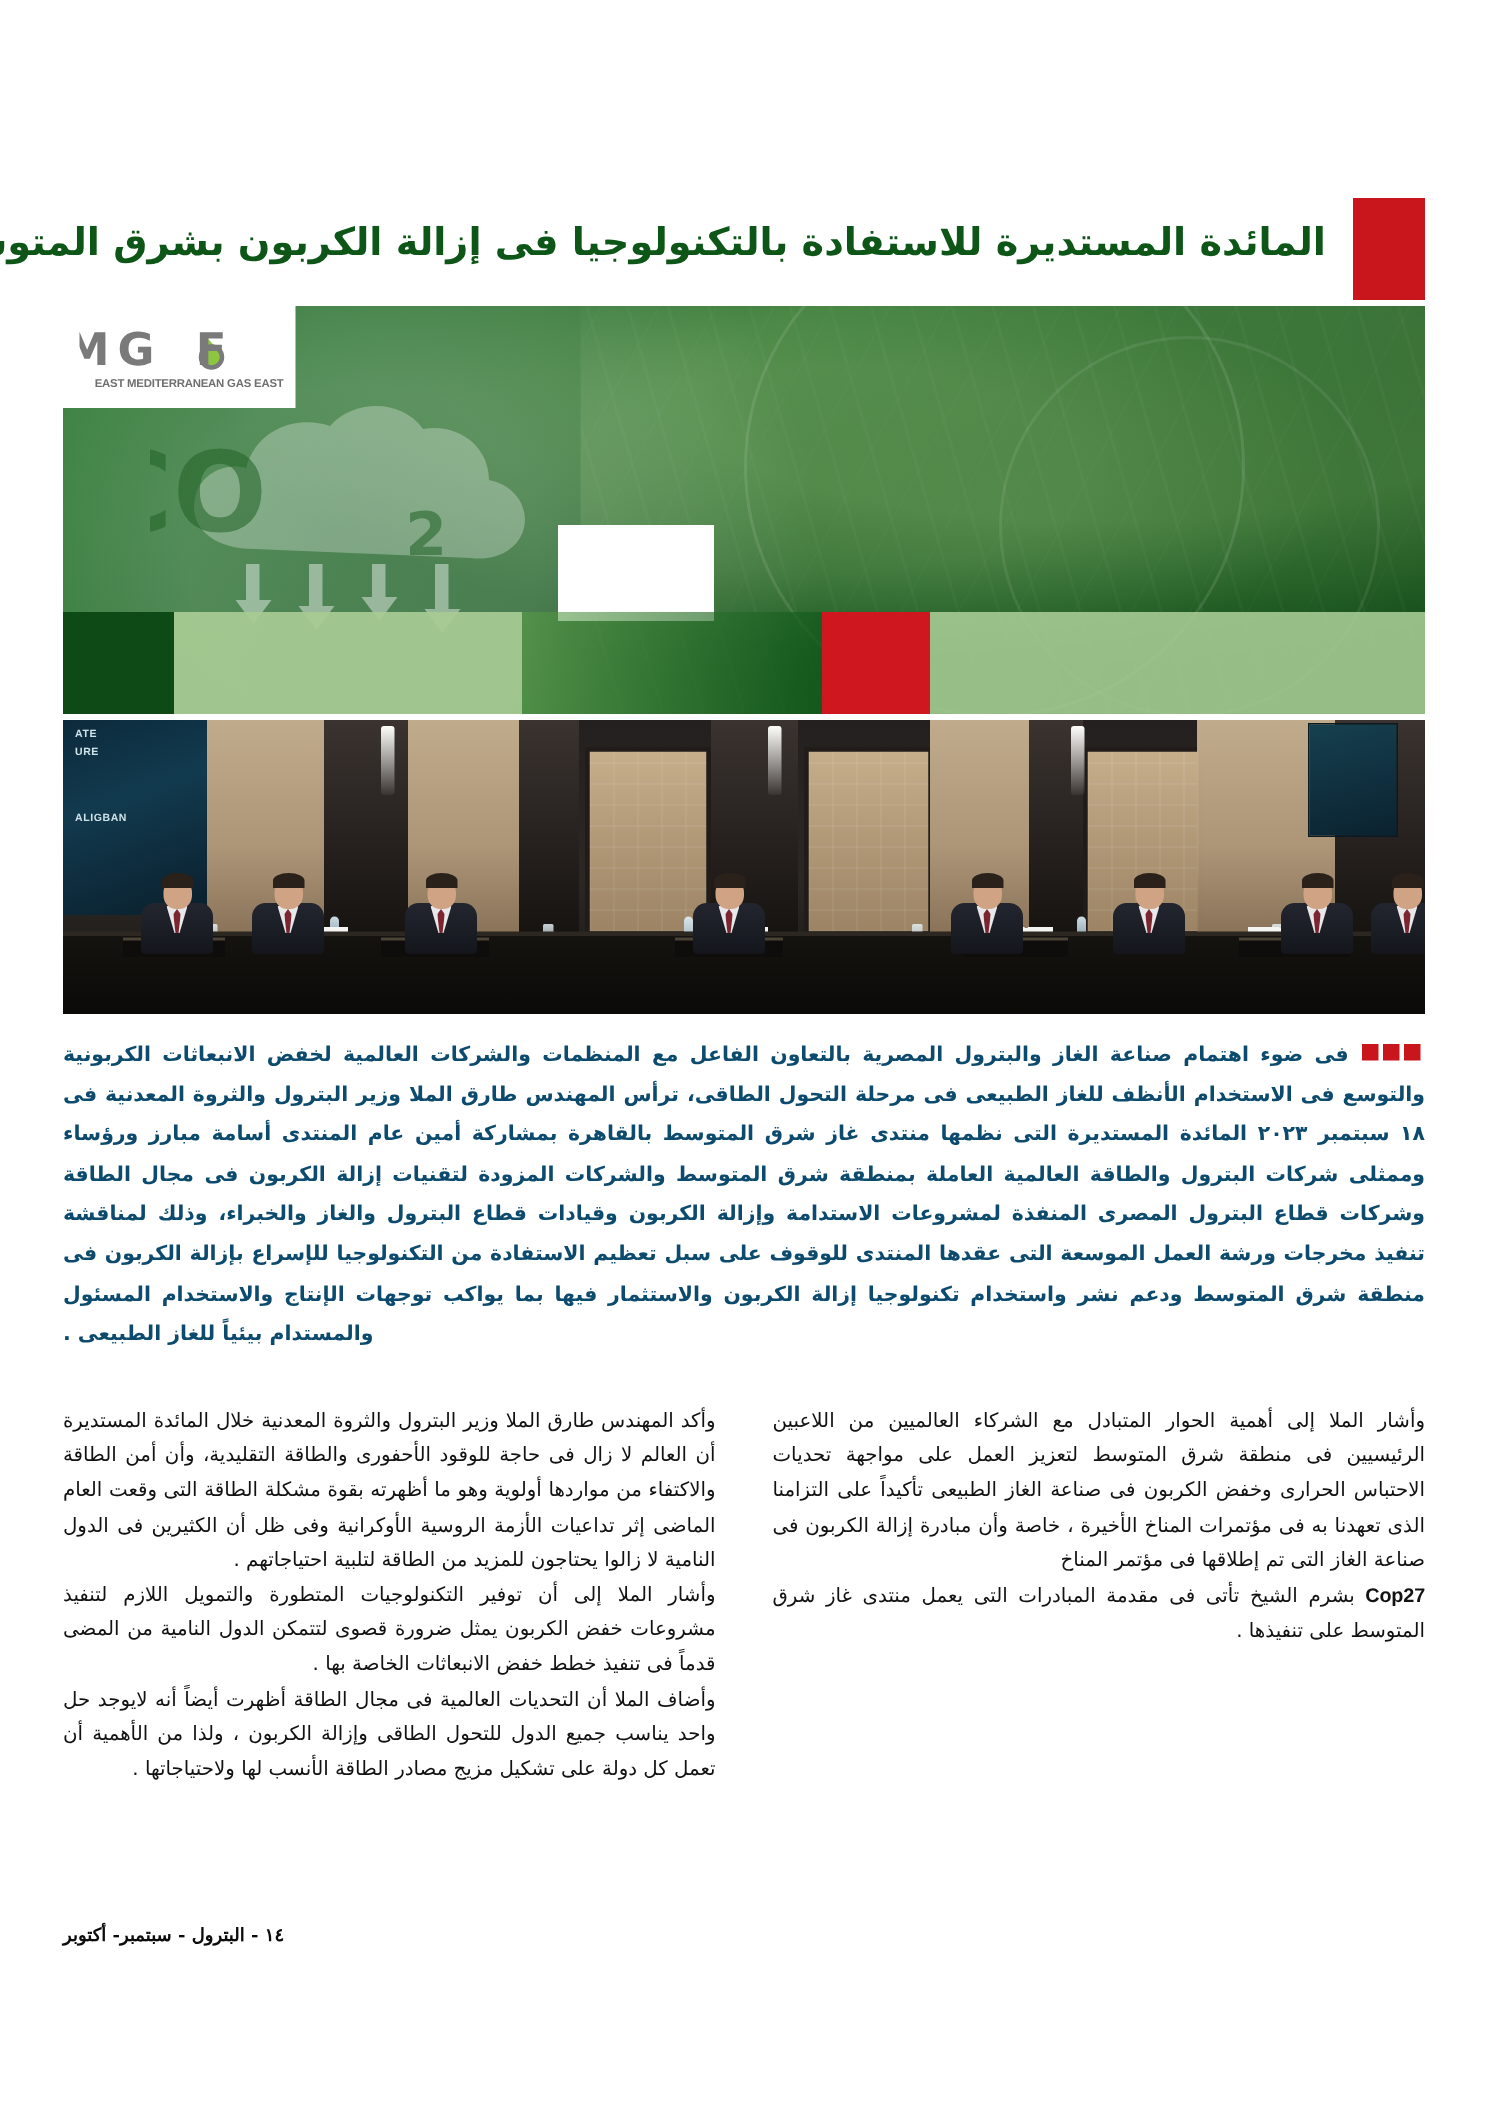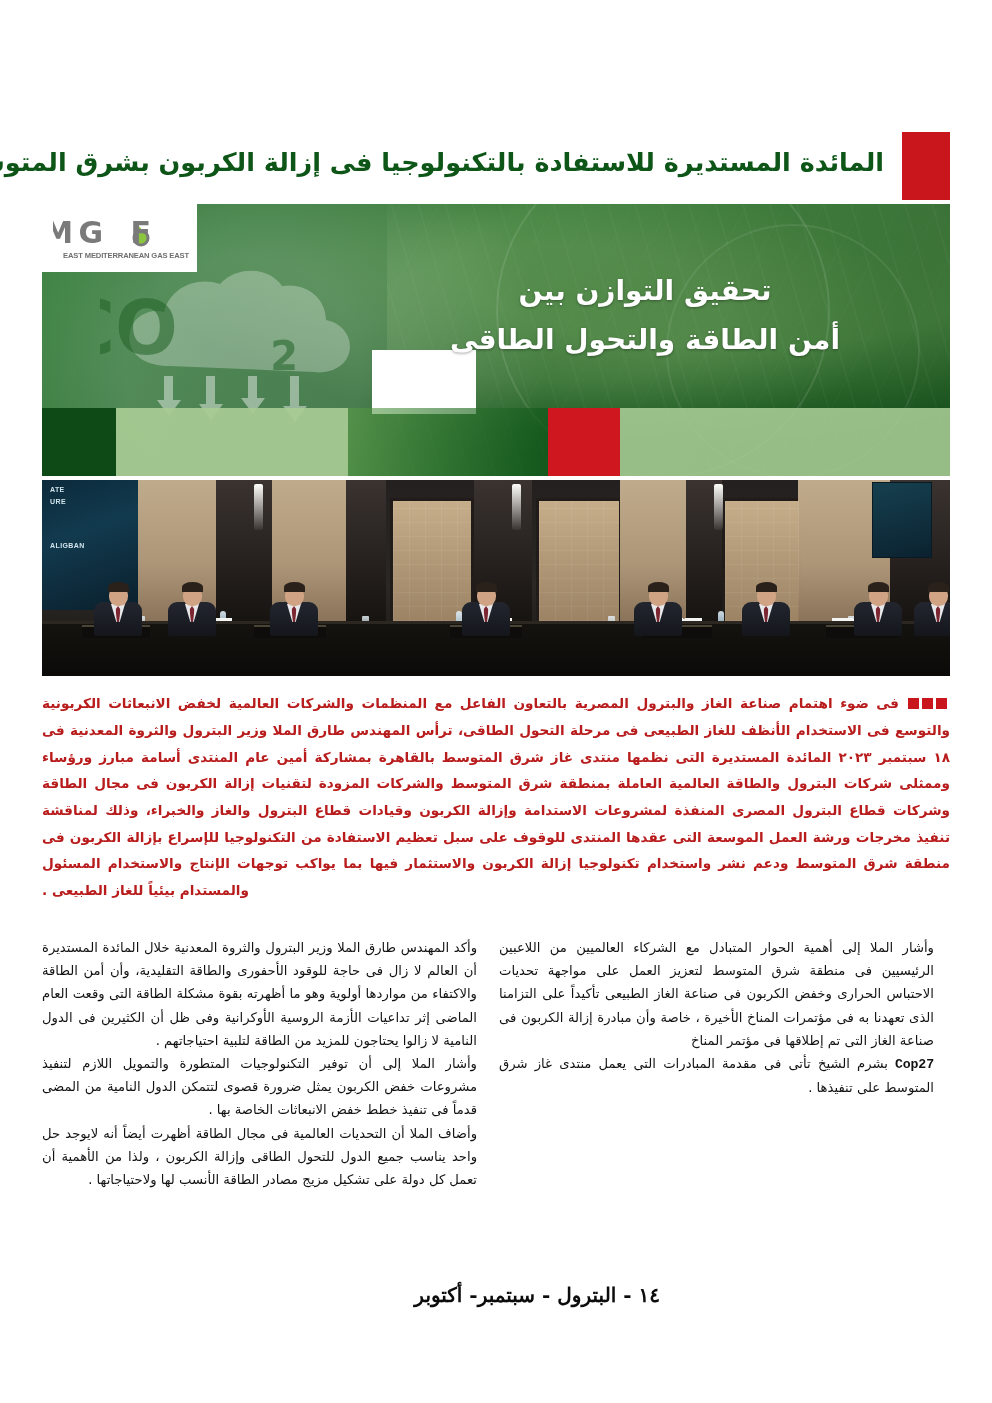--- a/index.html
+++ b/index.html
@@ -343,21 +343,21 @@
   .intro {
     position: absolute;
     top: 690px;
     left: 42px;
     width: 908px;
     direction: rtl;
     text-align: justify;
     text-align-last: left;
     font-size: 13.6px;
     font-weight: bold;
-    color: #b91c1c;
+    color: #0c4a6e;
     line-height: 26.6px;
     letter-spacing: -0.2px;
   }
   .intro p { margin: 0; }
   .intro-squares {
     display: inline-block;
     vertical-align: middle;
     margin-left: 9px;
     white-space: nowrap;
   }
@@ -370,53 +370,53 @@
   }
 
   
   .columns {
     position: absolute;
     top: 936px;
     left: 42px;
     width: 908px;
     display: flex;
     flex-direction: row-reverse;
-    gap: 22px;
+    gap: 38px;
     direction: rtl;
   }
   .col {
     width: 435px;
     direction: rtl;
     text-align: justify;
     text-align-last: right;
     font-size: 13.2px;
     color: #121212;
     line-height: 23.2px;
     letter-spacing: -0.1px;
   }
   .col p {
     margin: 0;
   }
   .latin {
-    font-family: Liberation Mono, monospace;
+    font-family: Liberation Sans, sans-serif;
     font-weight: bold;
     direction: ltr;
     unicode-bidi: isolate;
   }
 
   
   .footer {
     position: absolute;
     top: 1283px;
-    left: 52px;
+    left: 42px;
     width: 908px;
     direction: rtl;
-    text-align: right;
+    text-align: left;
     font-family: "DejaVu Serif", "Liberation Serif", serif;
-    font-size: 20px;
+    font-size: 12px;
     font-weight: bold;
     color: #0c0c0c;
     letter-spacing: 0.2px;
   }
   .footer-inner {
     display: inline-block;
     margin-right: 300px;
   }
 </style>
 </head>
@@ -458,24 +458,20 @@
           <path d="M85 8 C90 14 95 18 95 22 A7 7 0 0 1 81 22 C81 18 84 13 85 8 Z" fill="#8cc63f"></path>
           <circle cx="88" cy="21" r="7" fill="none" stroke="#7a7a7a" stroke-width="3"></circle>
           <text x="98" y="26" font-family="DejaVu Sans, sans-serif" font-size="30" font-weight="bold" fill="#7a7a7a">F</text>
         </svg>
       </div>
       <div class="logo-sub">EAST MEDITERRANEAN GAS EAST</div>
     </div>
 
     <div class="banner-white-notch"></div>
 
-    <div class="banner-title">
-      <span>تحقيق التوازن بين</span>
-      <span class="l2">أمن الطاقة والتحول الطاقى</span>
-    </div>
 
     <div class="banner-band">
       <div class="band-pale-a"></div>
       <div class="band-red"></div>
       <div class="band-mid"></div>
       <div class="band-pale-b"></div>
       <div class="band-dark"></div>
     </div>
   </div>
 

